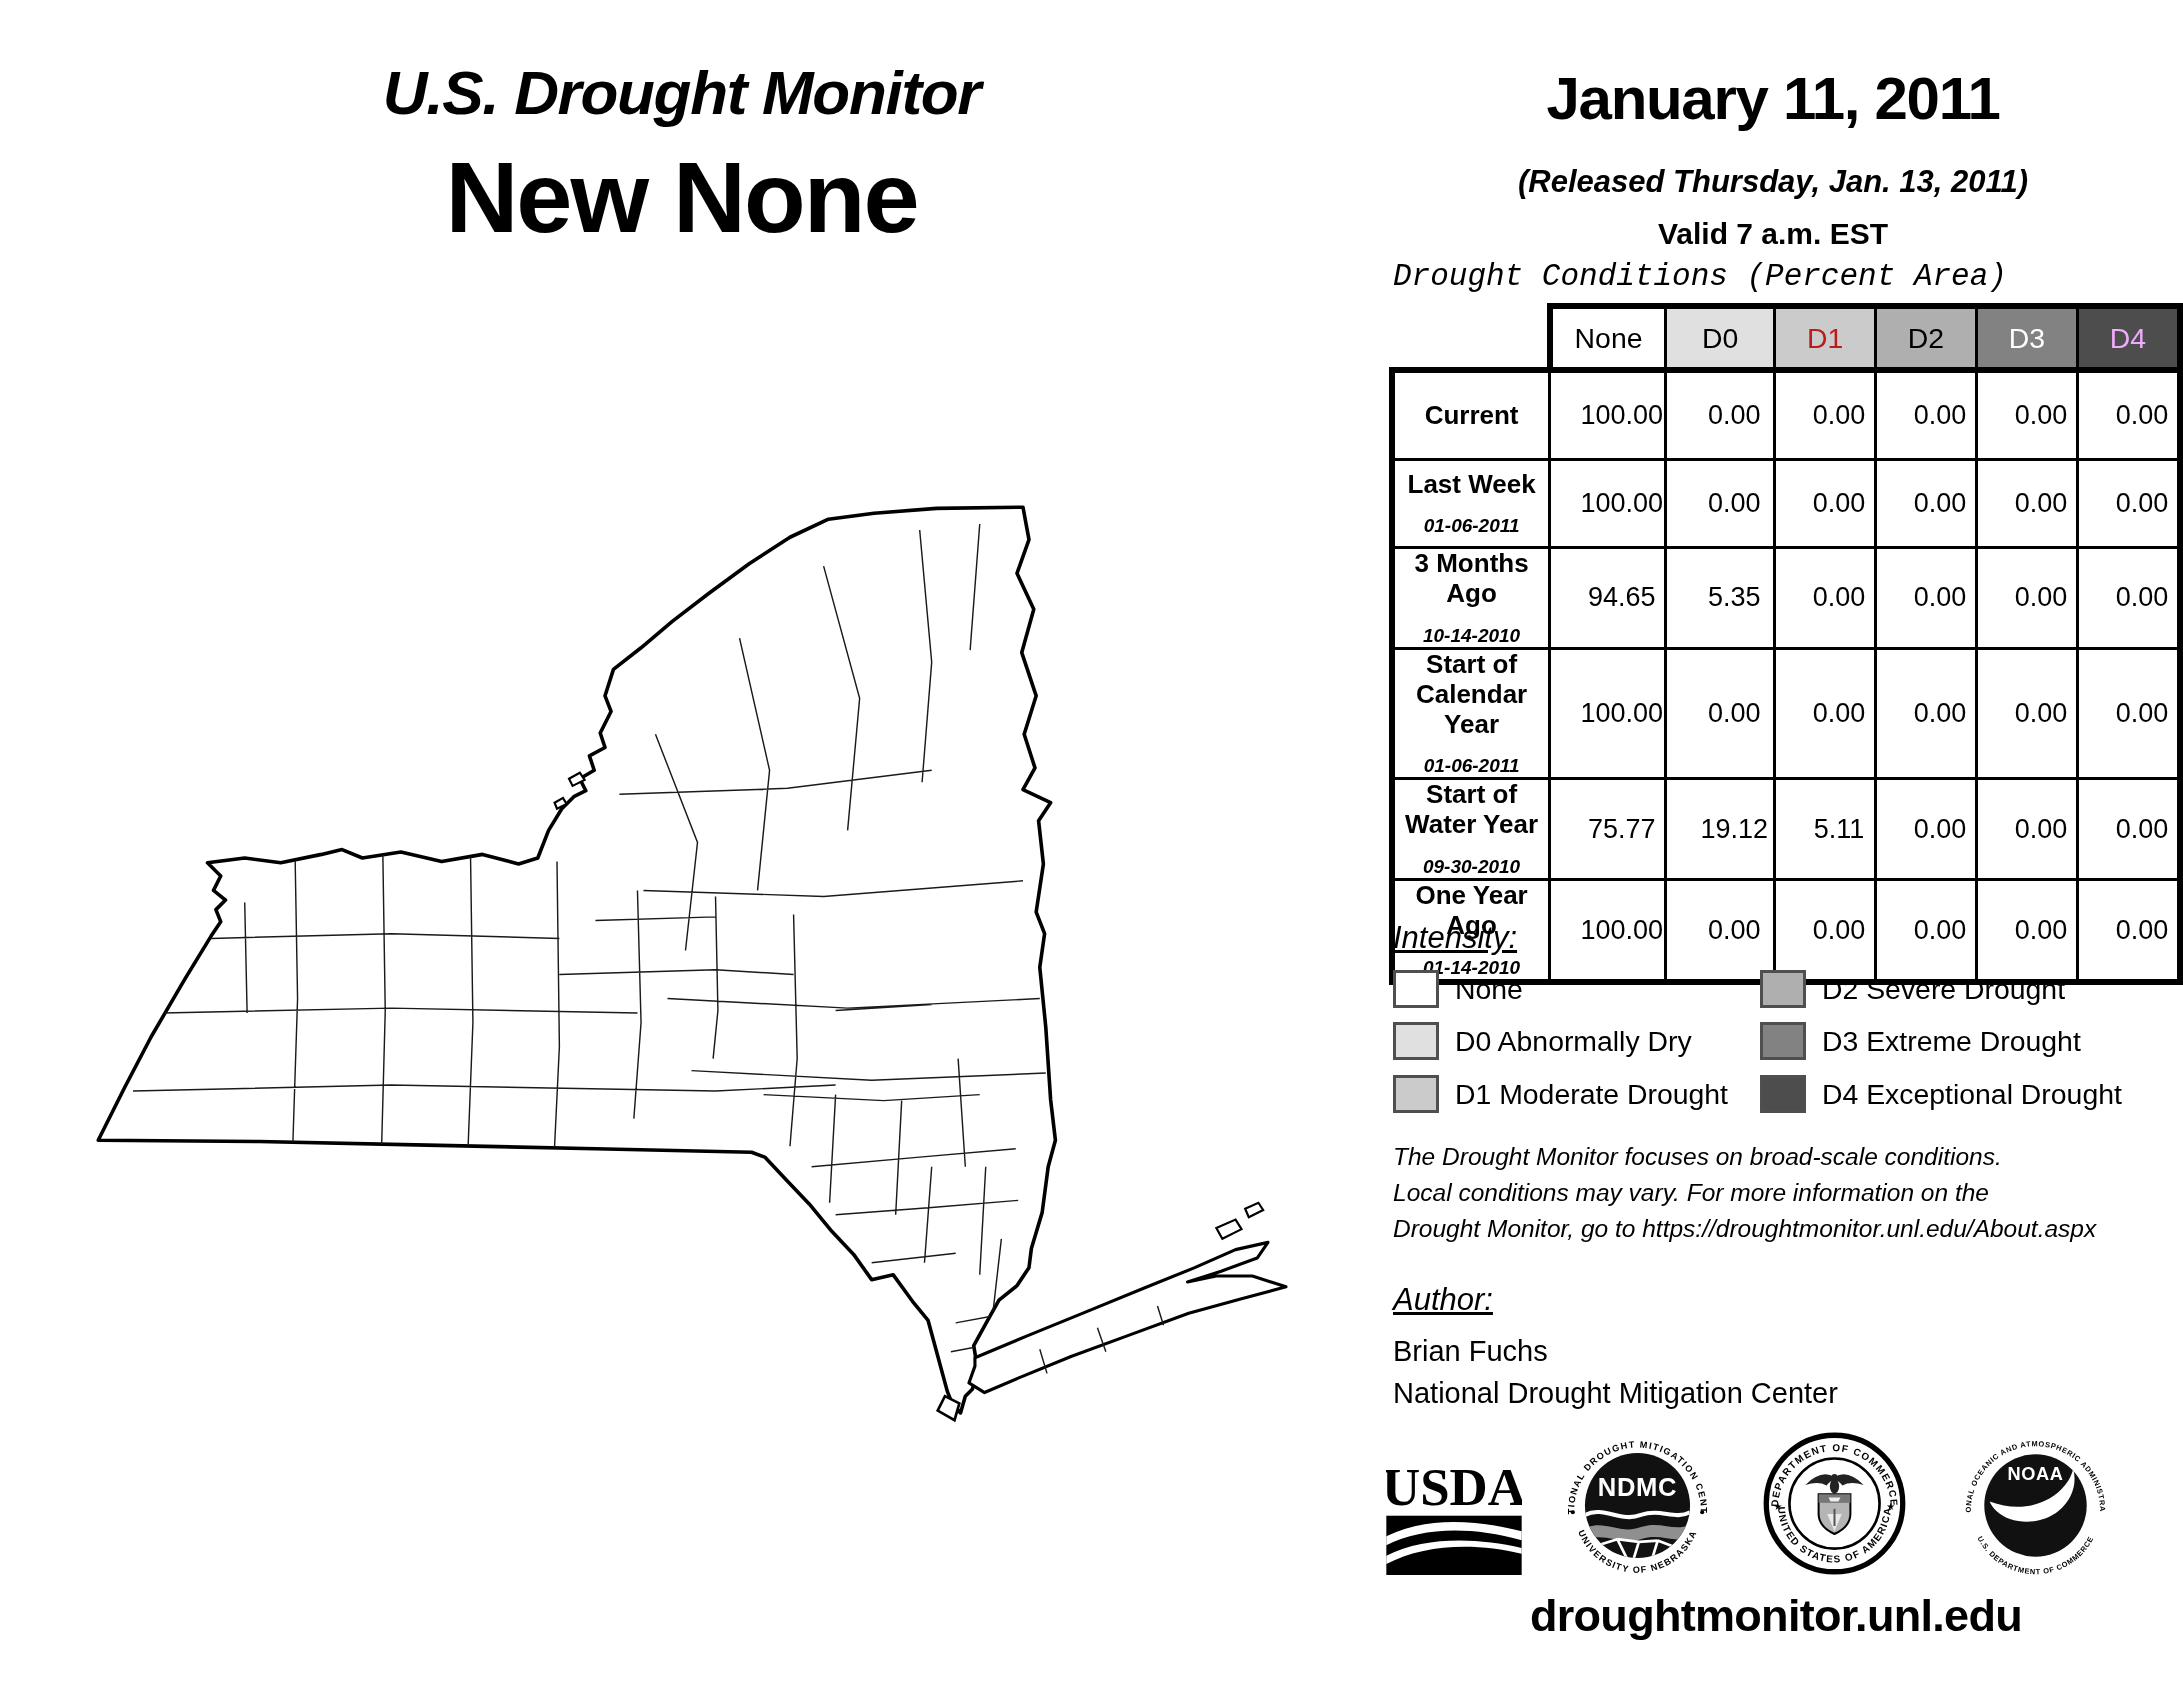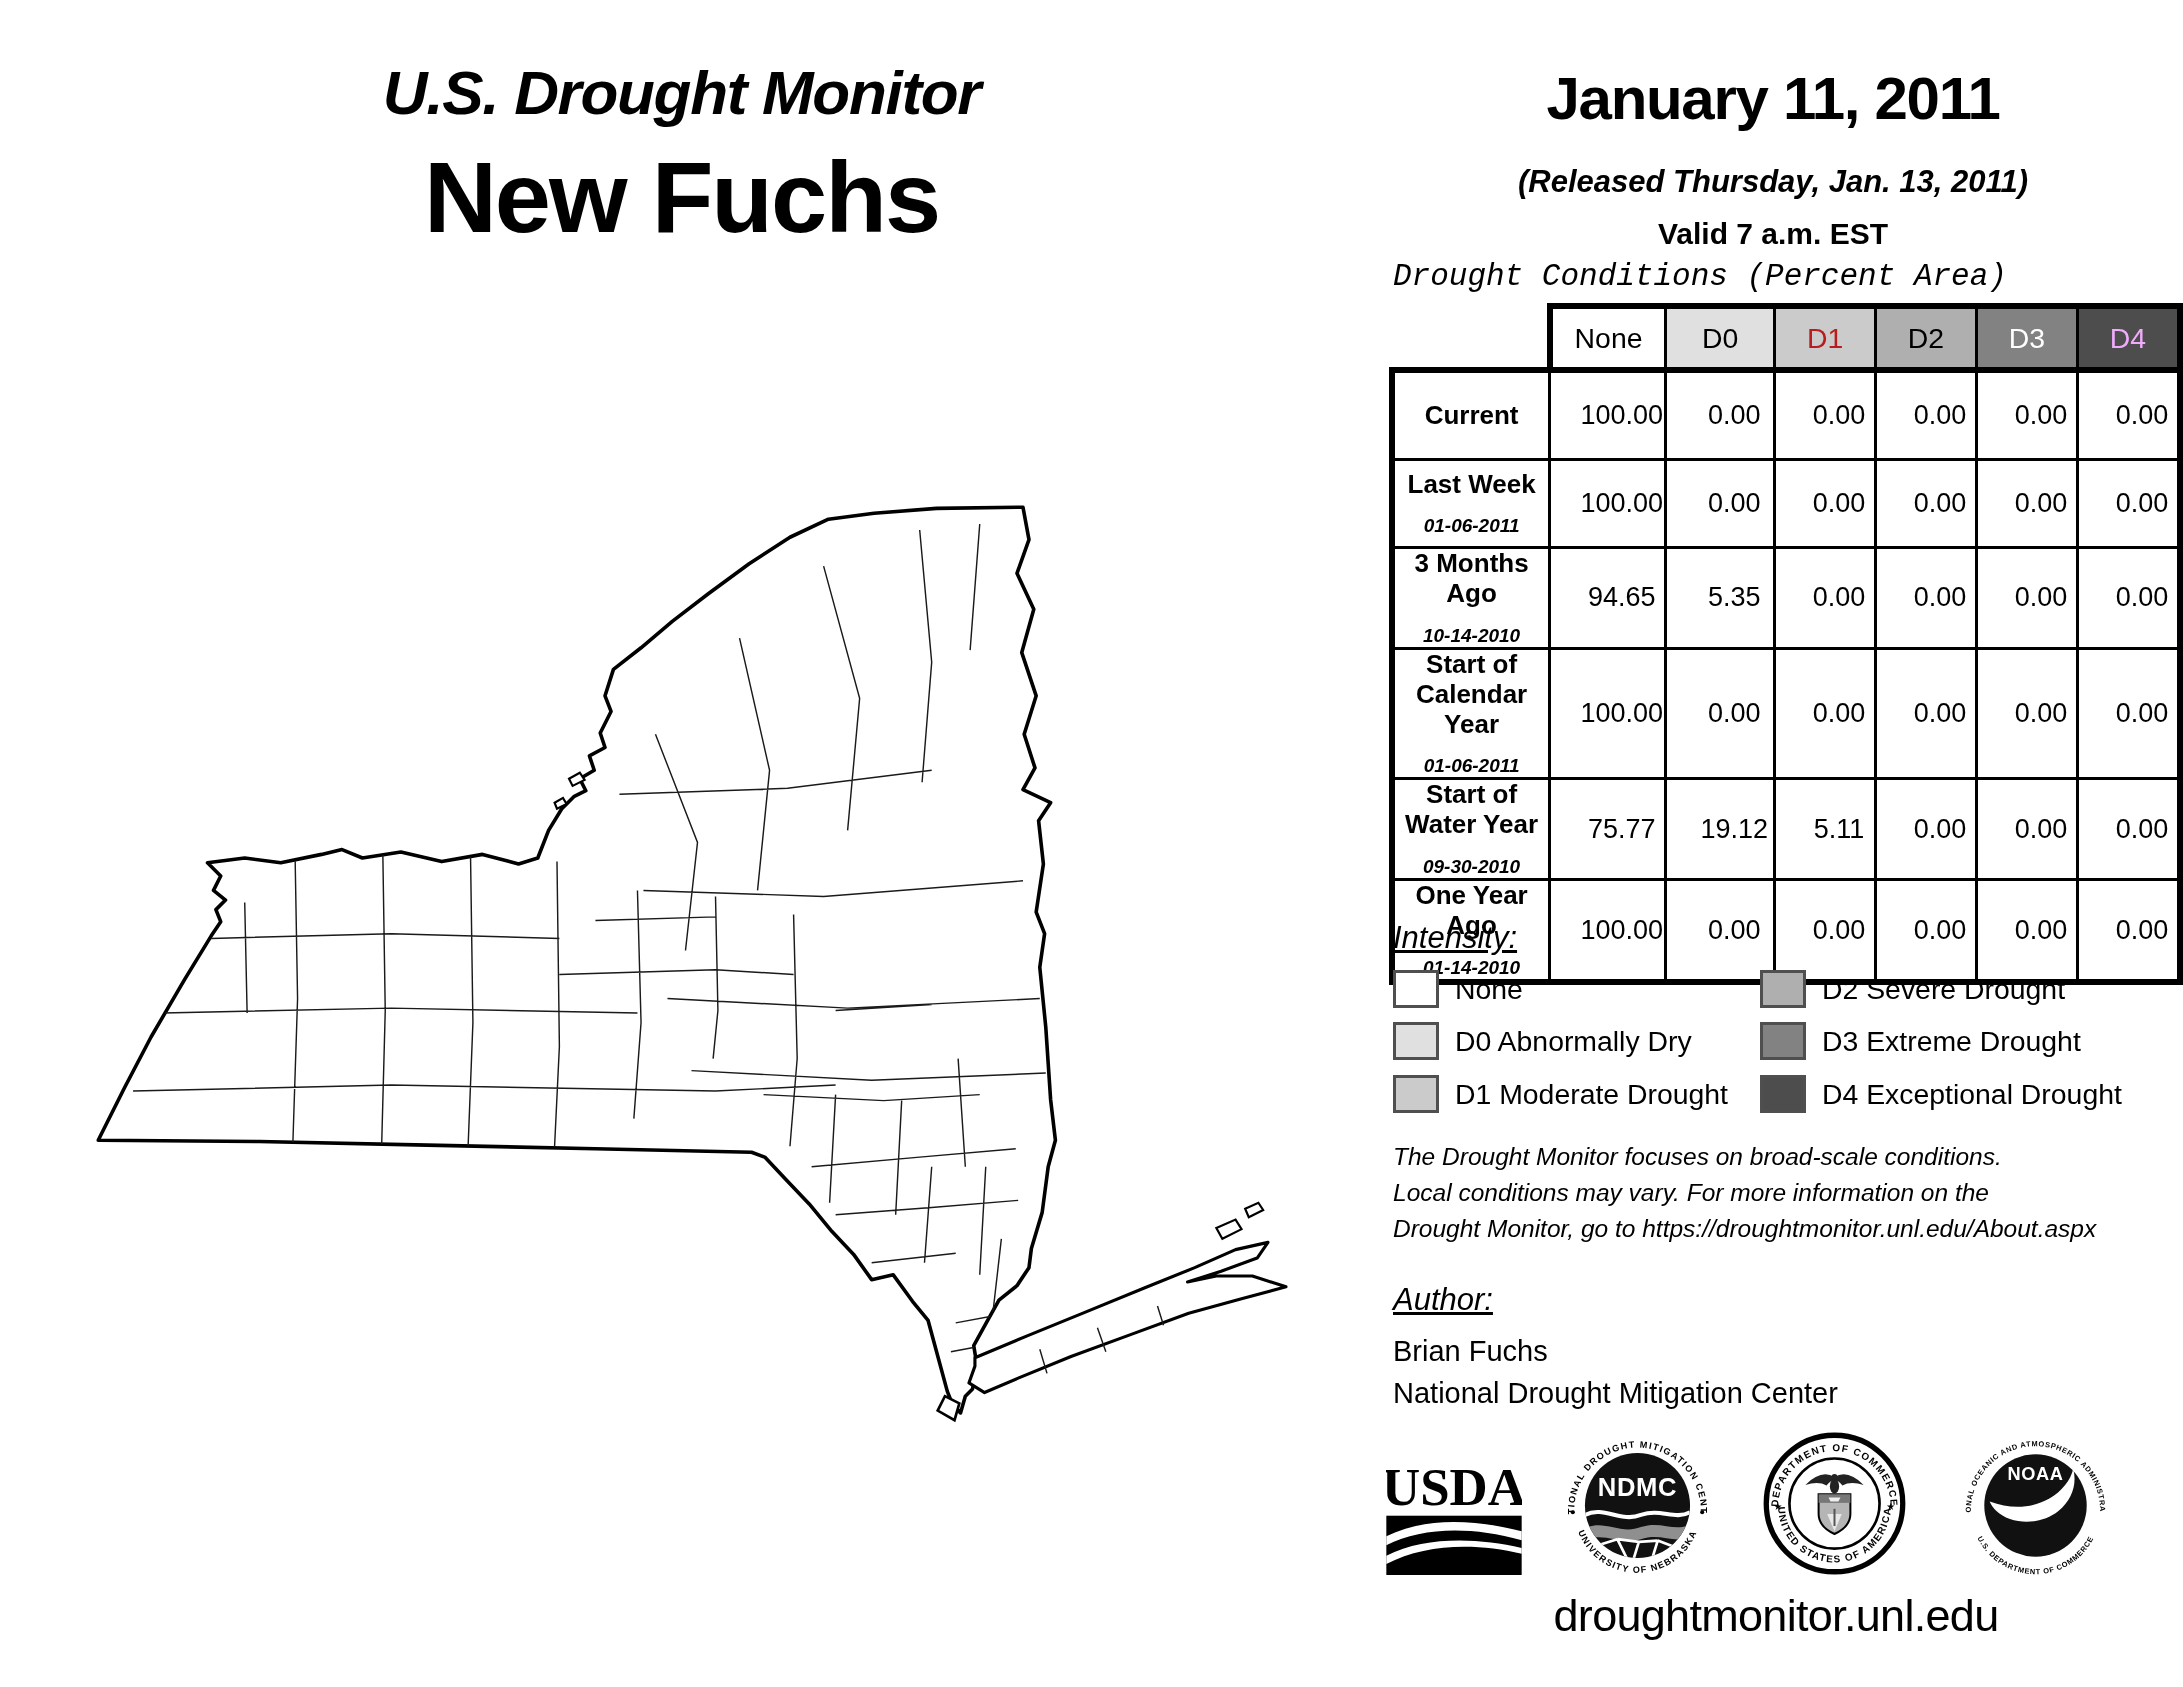--- a/index.html
+++ b/index.html
@@ -45,34 +45,34 @@
 
   
   #disclaimer{left:1393px;top:1139px;width:781px;font-size:24.5px;font-style:italic;line-height:36px;}
   #author-title{left:1393px;top:1282px;font-size:31px;font-style:italic;text-decoration:underline;}
   #author-name{left:1393px;top:1335px;font-size:29px;}
   #author-org{left:1393px;top:1377px;font-size:29px;}
 
   
   .logo{position:absolute;}
   #footer-url{left:1389px;top:1590px;width:774px;text-align:center;
-              font-size:45px;font-weight:normal;letter-spacing:-0.7px;}
+              font-size:45px;font-weight:bold;letter-spacing:-0.7px;}
 
   
   #map-wrap{left:91px;top:494px;width:1201px;height:937px;}
   #map-wrap svg{display:block;width:100%;height:100%;}
 </style>
 </head>
 <body>
 
 <div id="root">
 
   <div class="abs" id="title-block">
     <div id="title-line1">U.S. Drought Monitor</div>
-    <div id="title-line2">New Fuchs</div>
+    <div id="title-line2">New None</div>
   </div>
 
   <div class="abs" id="date-block">
     <div id="date-main">January 11, 2011</div>
     <div id="date-released">(Released Thursday, Jan. 13, 2011)</div>
     <div id="date-valid">Valid 7 a.m. EST</div>
   </div>
 
   <div class="abs" id="map-wrap">
     <svg viewBox="0 0 1000 780" preserveAspectRatio="none">

